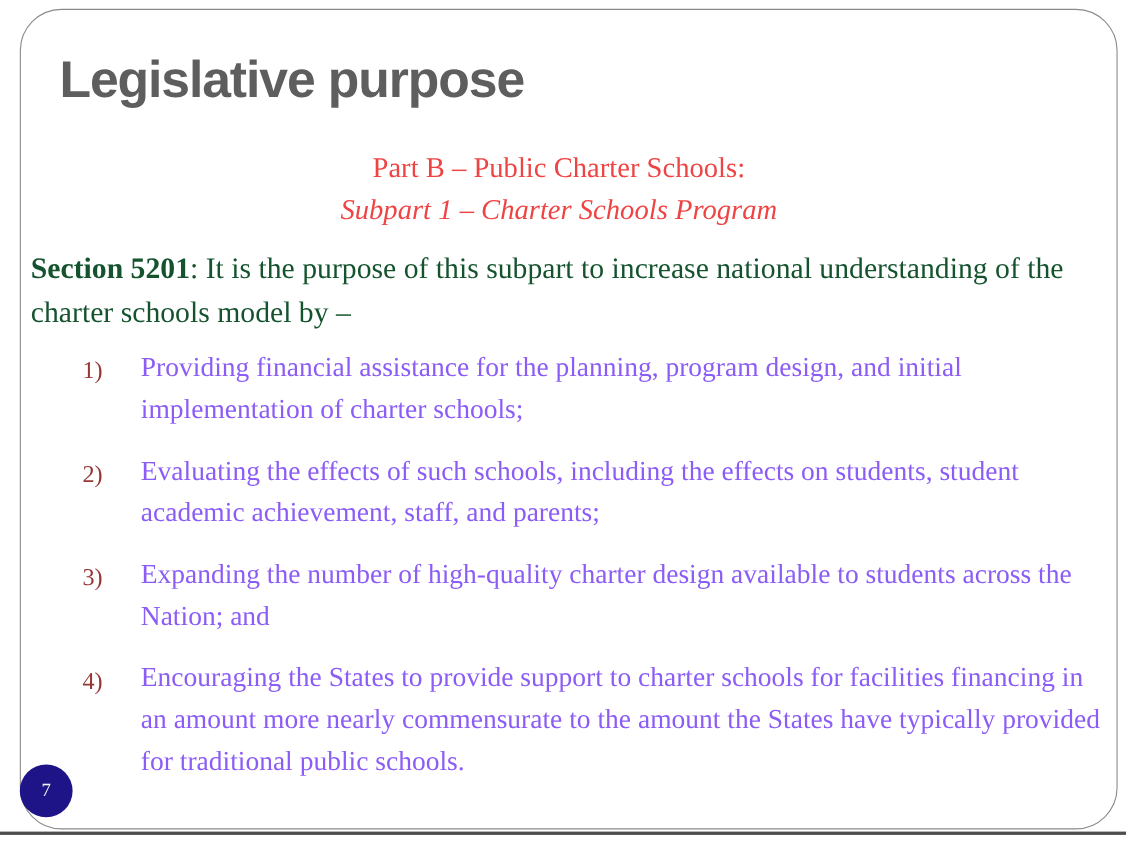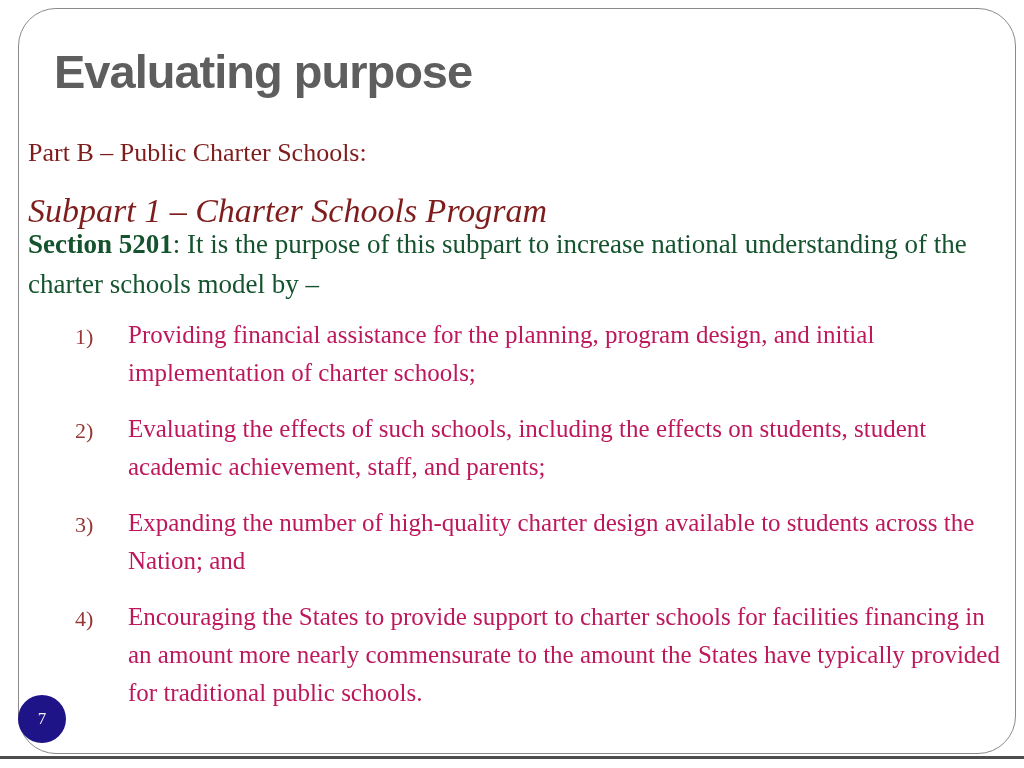--- a/index.html
+++ b/index.html
@@ -36,31 +36,31 @@
     font-weight: bold;
     font-size: 47px;
     letter-spacing: -1px;
     color: #5e5e5e;
     white-space: nowrap;
   }
   .intro {
     position: absolute;
     left: 28px; top: 134px;
     width: 960px;
-    color: #7f1d1d;
+    color: #ef4444;
+    text-align: center;
   }
   .intro-line1 {
     font-size: 26px;
     line-height: 38px;
   }
   .intro-line2 {
-    font-size: 34px;
+    font-size: 26px;
     line-height: 38px;
     font-style: italic;
-    margin-top: 20px;
   }
   .section-para {
     position: absolute;
     left: 28px; top: 224px;
     width: 978px;
     font-size: 27px;
     line-height: 40px;
     color: #14532d;
   }
   .section-label {
@@ -80,21 +80,21 @@
     flex: 0 0 53px;
     font-size: 22px;
     line-height: 38px;
     padding-top: 2px;
     color: #953735;
   }
   .list-text {
     flex: 1 1 auto;
     font-size: 25px;
     line-height: 38px;
-    color: #be185d;
+    color: #8b5cf6;
     max-width: 880px;
   }
   .page-badge {
     position: absolute;
     left: 18px; top: 695px;
     width: 48px; height: 48px;
     border-radius: 50%;
     background: #1e1487;
     display: flex;
     align-items: center;
@@ -106,21 +106,21 @@
     font-family: "Liberation Serif", serif;
   }
 </style>
 </head>
 <body>
 
 <div class="slide">
 
   <div class="frame"></div>
 
-  <h1 class="slide-title">Evaluating purpose</h1>
+  <h1 class="slide-title">Legislative purpose</h1>
 
   <div class="intro">
     <div class="intro-line1">Part B – Public Charter Schools:</div>
     <div class="intro-line2">Subpart 1 – Charter Schools Program</div>
   </div>
 
   <p class="section-para"><span class="section-label">Section 5201</span><span>: It is the purpose of this subpart to increase national understanding of the charter schools model by –</span></p>
 
   <div class="numbered-list">
 

